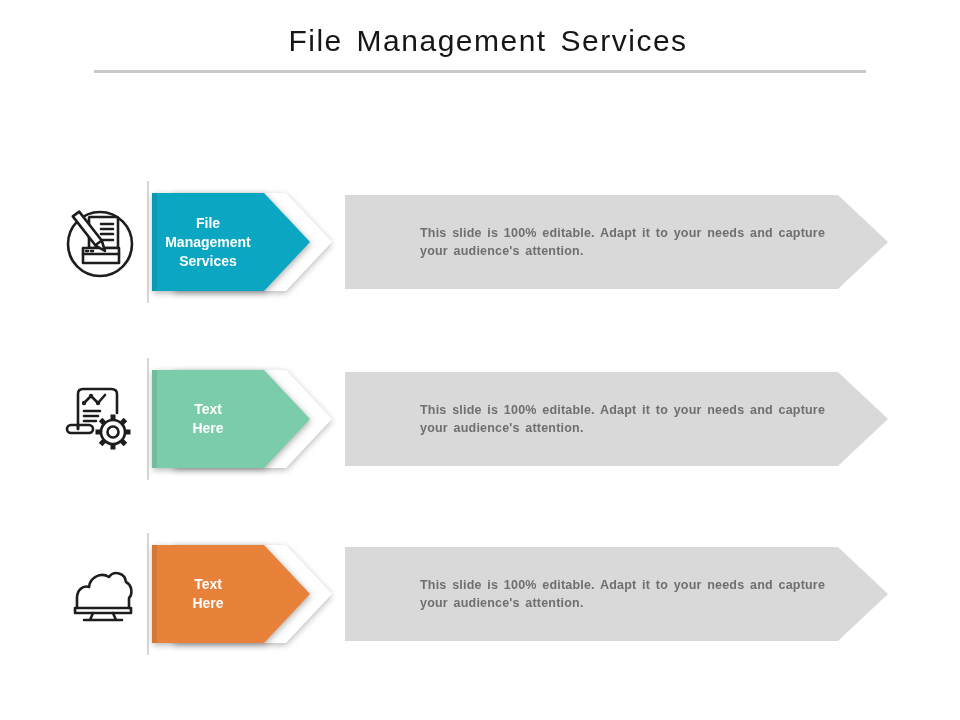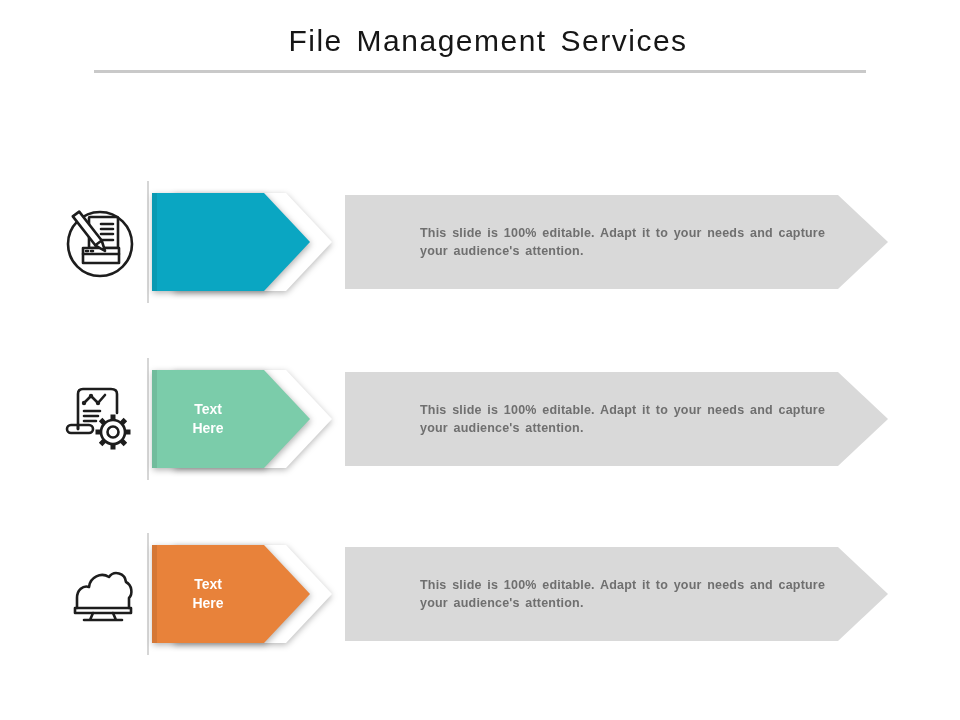--- a/index.html
+++ b/index.html
@@ -83,20 +83,25 @@
         <path class="sf" d="M19.2 9.6 L41.7 38.5 L45 49 L35.3 43.3 L12.8 14.4 Z"></path>
         <path class="s" d="M41.7 38.5 L35.3 43.3"></path>
       </svg>
     </div>
     <div class="vline"></div>
     <svg class="arrow-svg" viewBox="0 0 200 98">
       <polygon class="back" points="0,0 112,0 158,49 112,98 0,98" transform="translate(22,0)" fill="#ffffff"></polygon>
       <polygon class="front" points="0,0 112,0 158,49 112,98 0,98" fill="#0aa6c2"></polygon>
       <rect x="0" y="0" width="5" height="98" fill="#000000" opacity="0.08"></rect>
     </svg>
+    <div class="arrow-label">
+      <span>File</span>
+      <span>Management</span>
+      <span>Services</span>
+    </div>
     <div class="banner">
       <p class="desc">
         <span>This slide is 100% editable. Adapt it to your needs and capture</span>
         <span>your audience's attention.</span>
       </p>
     </div>
   </div>
 
   <div class="row row-2">
     <div class="icon">

